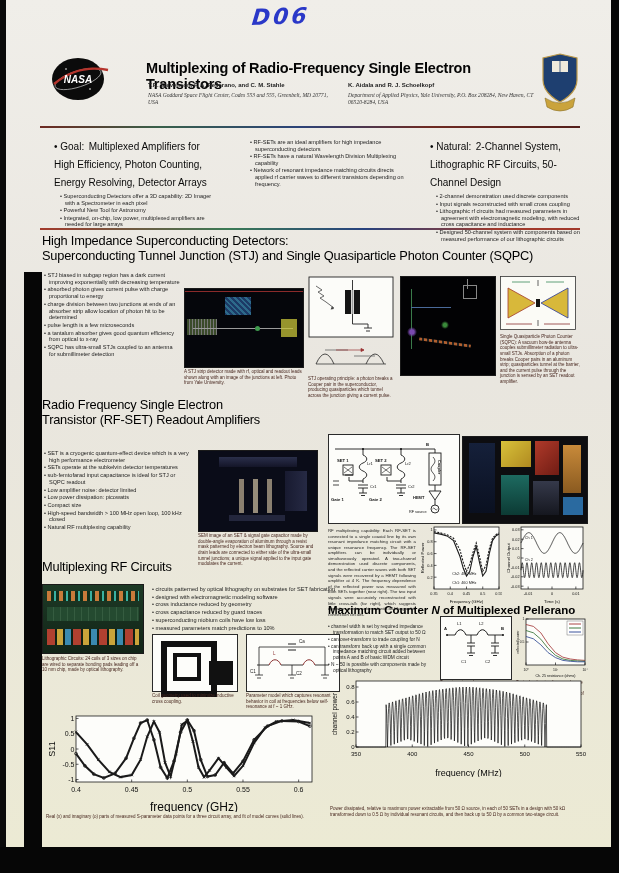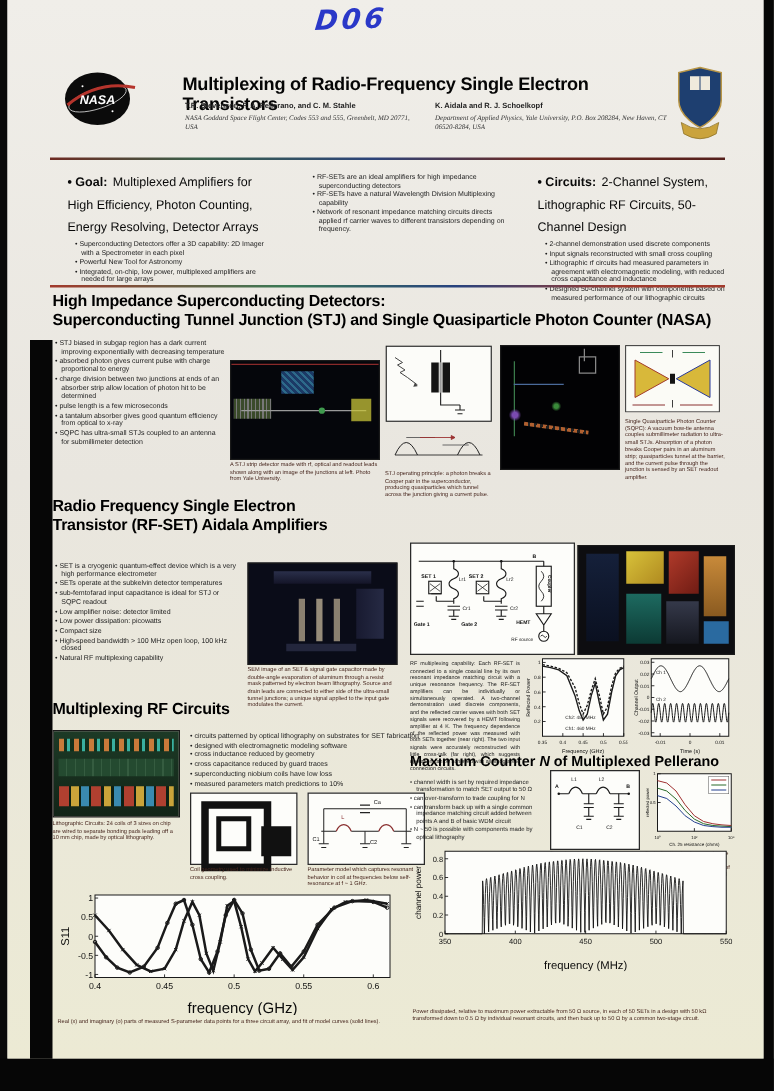--- a/index.html
+++ b/index.html
@@ -7,25 +7,25 @@
        font-family:"Liberation Sans",sans-serif;color:#161616}
   .abs{position:absolute}
   .poster{left:6px;top:0;width:605px;height:847px;background:linear-gradient(180deg,#f0eee9,#e9e6df 45%,#ecead4 100%);background-color:#ebe8e1}
   .hand{font-family:"DejaVu Sans",sans-serif;font-weight:bold;font-style:italic;
         color:#2a38c8;font-size:22px;letter-spacing:3px;transform:rotate(-2deg) skewX(-8deg)}
   .title{font-size:14.5px;font-weight:bold;color:#050505;letter-spacing:-0.2px}
   .auth{font-size:6px;font-weight:bold;color:#222}
   .affil{font-size:5.6px;font-style:italic;font-family:"Liberation Serif",serif;color:#333;line-height:1.2}
   .rule{height:2px;background:linear-gradient(90deg,#6e2a22,#39604a 22%,#2c4379 48%,#6e2a22 72%,#55201c)}
   .rule2{height:2px;background:linear-gradient(90deg,#a23a2c,#3a7a55 35%,#27427e 60%,#a23a2c 85%)}
-  .lead{font-size:10px;font-weight:bold;color:#0a0a0a;line-height:1.14}
+  .lead{font-size:10px;font-weight:normal;color:#0a0a0a;line-height:1.14}
   .hl{font-size:10px;font-weight:normal;color:#0a0a0a}
   .sb{font-size:5.6px;line-height:1.18;color:#1d1d1d}
   .sb div,.blist div{padding-left:5px;text-indent:-5px;margin-bottom:1px}
-  .h1{font-size:12.8px;font-weight:bold;color:#000;line-height:1.16;letter-spacing:-0.2px}
+  .h1{font-size:12.8px;font-weight:normal;color:#000;line-height:1.16;letter-spacing:-0.2px}
   .h1s{font-size:11.5px;font-weight:bold;color:#000;white-space:nowrap}
   .blist{font-size:5.6px;line-height:1.2;color:#1d1d1d}
   .blist.tiny{font-size:4.8px;line-height:1.22}
   .cap{font-size:4.5px;line-height:1.25;color:#47261e}
   .para{font-size:4.3px;line-height:1.3;color:#222;text-align:justify}
   .panel{background:#fdfdfa;border:1px solid #2a2a2a}
   .dark{background:#05060b;border:1px solid #1a1a1a;overflow:hidden}
   .chart{background:transparent}
 </style>
 </head>
@@ -76,34 +76,34 @@
     </div>
 </div>
 <div class="abs" style="left:244px;top:136px;width:166px">
   <div class="sb" style="margin-top:3px;padding-left:6px">
       <div>• RF-SETs are an ideal amplifiers for high impedance superconducting detectors</div>
       <div>• RF-SETs have a natural Wavelength Division Multiplexing capability</div>
       <div>• Network of resonant impedance matching circuits directs applied rf carrier waves to different transistors depending on frequency.</div>
     </div>
 </div>
 <div class="abs" style="left:430px;top:136px;width:158px">
-  <div><span class="lead">• Circuits:</span>
+  <div><span class="lead">• Natural:</span>
   <span class="hl">2-Channel System, Lithographic RF Circuits, 50-Channel Design</span></div>
   <div class="sb" style="margin-top:3px;padding-left:6px">
       <div>• 2-channel demonstration used discrete components</div>
       <div>• Input signals reconstructed with small cross coupling</div>
       <div>• Lithographic rf circuits had measured parameters in agreement with electromagnetic modeling, with reduced cross capacitance and inductance</div>
       <div>• Designed 50-channel system with components based on measured performance of our lithographic circuits</div>
     </div>
 </div>
 <div class="abs rule2" style="left:40px;top:228px;width:540px"></div>
 
 <div class="abs h1" style="left:42px;top:234px;width:545px">
   <div>High Impedance Superconducting Detectors:</div>
-  <div>Superconducting Tunnel Junction (STJ) and Single Quasiparticle Photon Counter (NASA)</div>
+  <div>Superconducting Tunnel Junction (STJ) and Single Quasiparticle Photon Counter (SQPC)</div>
 </div>
 <div class="abs blist" style="left:44px;top:272px;width:136px">
     <div>• STJ biased in subgap region has a dark current improving exponentially with decreasing temperature</div>
     <div>• absorbed photon gives current pulse with charge proportional to energy</div>
     <div>• charge division between two junctions at ends of an absorber strip allow location of photon hit to be determined</div>
     <div>• pulse length is a few microseconds</div>
     <div>• a tantalum absorber gives good quantum efficiency from optical to x-ray</div>
     <div>• SQPC has ultra-small STJs coupled to an antenna for submillimeter detection</div>
   </div>
 
@@ -151,21 +151,21 @@
     <polygon points="8,12 35,27 8,42" fill="#d8b83a" stroke="#a33a2a" stroke-width="0.8"></polygon>
     <polygon points="68,12 41,27 68,42" fill="#d8b83a" stroke="#2a3a9a" stroke-width="0.8"></polygon>
     <rect x="36" y="23" width="4" height="8" fill="#141414"></rect>
     <path d="M12 6 h18 M64 6 h-18" stroke="#3a8a5a" stroke-width="0.8"></path>
     <path d="M6 48 h26 M70 48 h-26" stroke="#8a3030" stroke-width="0.8"></path>
     <path d="M38 4 v6 M38 44 v6" stroke="#222" stroke-width="0.7"></path>
   </svg>
 </div>
 <div class="abs cap" style="left:500px;top:334px;width:80px">Single Quasiparticle Photon Counter (SQPC): A vacuum bow-tie antenna couples submillimeter radiation to ultra-small STJs. Absorption of a photon breaks Cooper pairs in an aluminum strip; quasiparticles tunnel at the barrier, and the current pulse through the junction is sensed by an SET readout amplifier.</div>
 
-<div class="abs h1" style="left:42px;top:398px;width:230px">Radio Frequency Single Electron Transistor (RF-SET) Aidala Amplifiers</div>
+<div class="abs h1" style="left:42px;top:398px;width:230px">Radio Frequency Single Electron Transistor (RF-SET) Readout Amplifiers</div>
 <div class="abs blist" style="left:44px;top:450px;width:148px">
     <div>• SET is a cryogenic quantum-effect device which is a very high performance electrometer</div>
     <div>• SETs operate at the subkelvin detector temperatures</div>
     <div>• sub-femtofarad input capacitance is ideal for STJ or SQPC readout</div>
     <div>• Low amplifier noise:  detector limited</div>
     <div>• Low power dissipation:  picowatts</div>
     <div>• Compact size</div>
     <div>• High-speed bandwidth &gt; 100 MHz open loop, 100 kHz closed</div>
     <div>• Natural RF multiplexing capability</div>
   </div>

